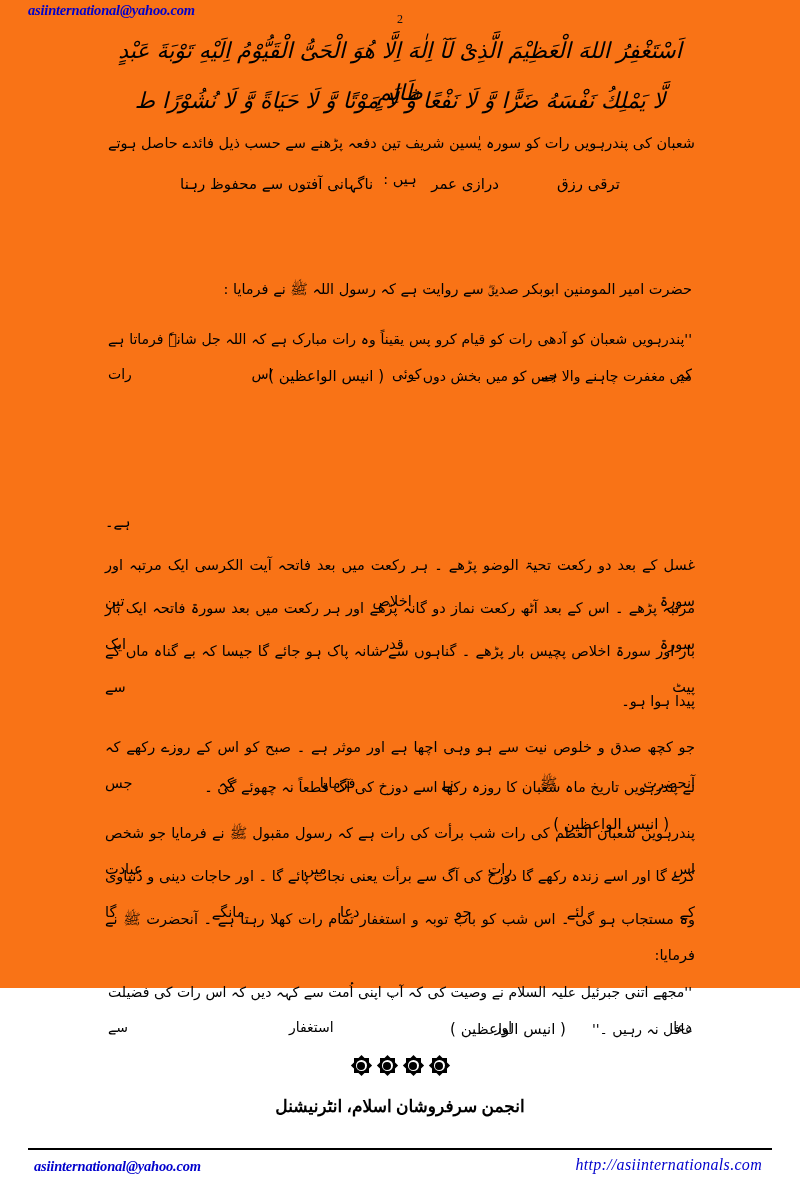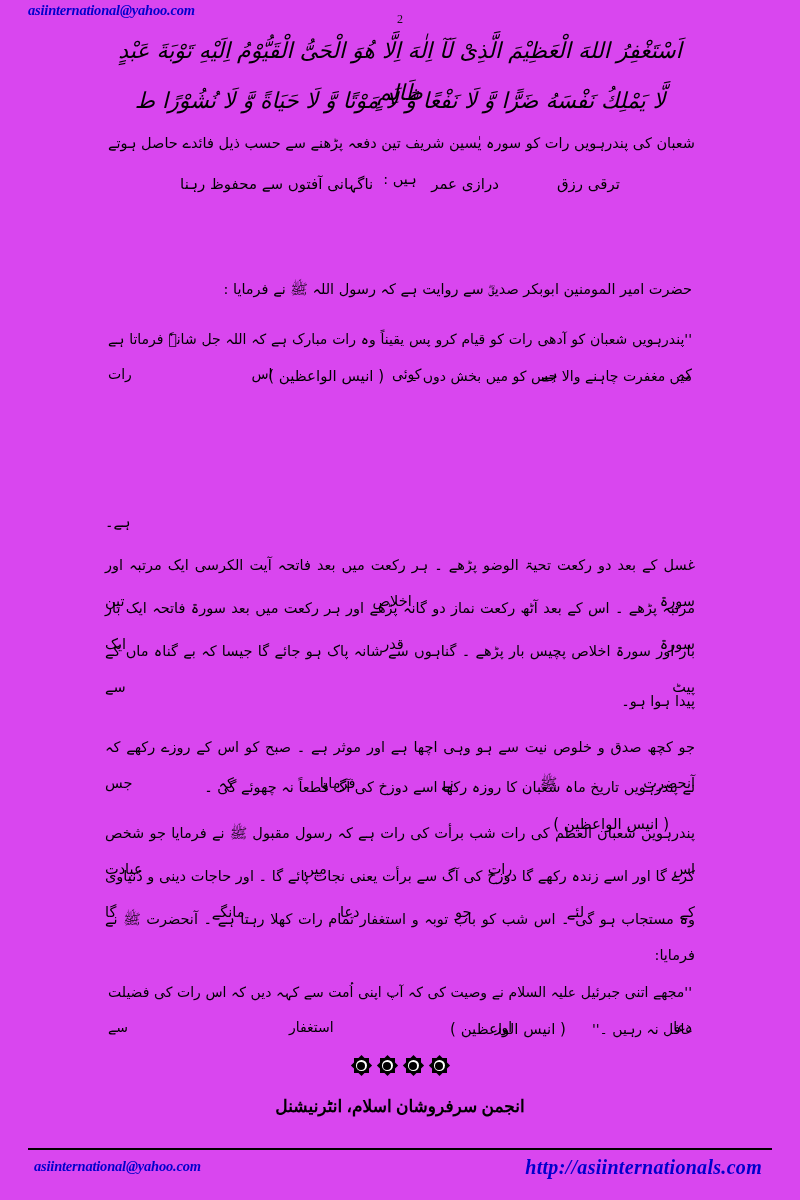--- a/index.html
+++ b/index.html
@@ -12,22 +12,22 @@
     height: 1200px;
     position: relative;
     font-family: "Liberation Serif", "DejaVu Serif", serif;
     overflow: hidden;
   }
 
   .page {
     position: absolute;
     inset: 0;
     width: 800px;
-    height: 1200px;
-    background: #d946ef;
+    height: 988px;
+    background: #f97316;
   }
 
   
   .header-email {
     position: absolute;
     left: 28px;
     top: 2px;
     font-family: "Liberation Serif", "DejaVu Serif", serif;
     font-style: italic;
     font-weight: bold;
@@ -171,22 +171,22 @@
     color: #0000cc;
     letter-spacing: -0.2px;
     white-space: nowrap;
   }
   .footer-url {
     position: absolute;
     right: 38px;
     top: 1156px;
     font-family: "Liberation Serif", "DejaVu Serif", serif;
     font-style: italic;
-    font-weight: bold;
-    font-size: 20px;
+    font-weight: normal;
+    font-size: 16px;
     color: #0000cc;
     letter-spacing: 0.3px;
     white-space: nowrap;
   }
 </style>
 </head>
 <body>
 
 <div class="page">
 

